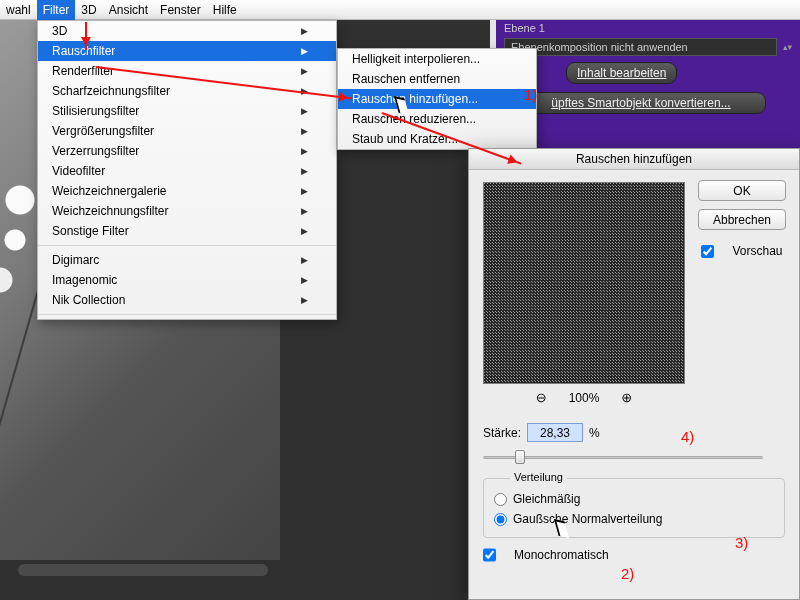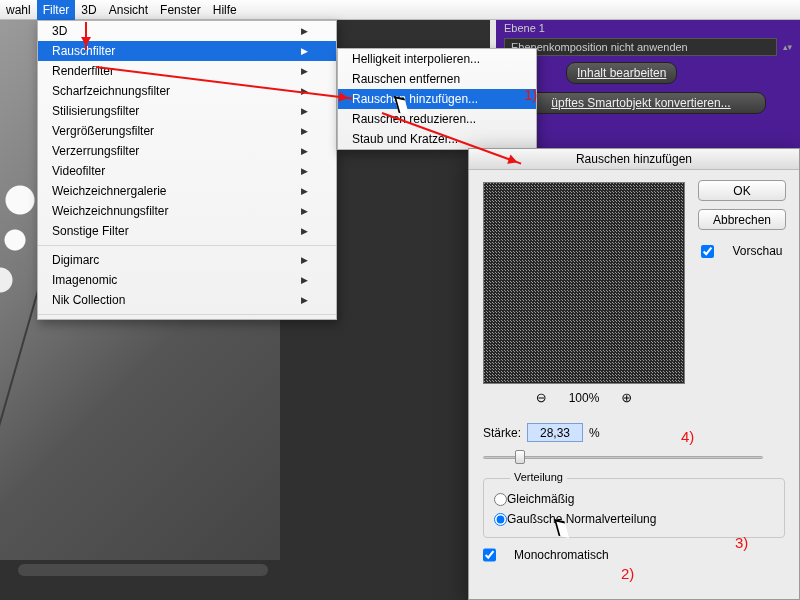--- a/index.html
+++ b/index.html
@@ -61,21 +61,21 @@
 .chk input { width:13px; height:13px; }
 
 .strength { margin-top:18px; display:flex; align-items:center; gap:6px;}
 .strength input[type=text]{ width:56px; height:19px; border:1px solid #7a9fd8; background:#cfe2ff; font-size:12px; text-align:center; color:#000;}
 .slider { margin-top:6px; width:280px; height:18px; position:relative;}
 .slider .track { position:absolute; top:8px; left:0; right:0; height:3px; background:#c6c6c6; border:1px solid #aaa; border-radius:2px;}
 .slider .thumb { position:absolute; top:2px; left:32px; width:10px; height:14px; background:linear-gradient(#fff,#dcdcdc); border:1px solid #8a8a8a; border-radius:2px;}
 
 .group { margin-top:12px; border:1px solid #c8c8c8; border-radius:4px; padding:10px 10px 8px; position:relative;}
 .group .legend { position:absolute; top:-8px; left:10px; background:#ececec; padding:0 4px; font-size:11px;margin-left:16px;}
-.radio { display:flex; align-items:center; gap:0; font-size:12px; padding:3px 0;}
+.radio { display:flex; align-items:center; gap:6px; font-size:12px; padding:3px 0;}
 .radio input { width:13px; height:13px;}
 
 .mono { margin-top:10px; display:flex; gap:18px; font-size:12px;}
 
 
 .ann { position:absolute; color:#e11; font-size:15px; font-weight:500; pointer-events:none;}
 .arrowline { position:absolute; background:#e11; height:2px; transform-origin:left center; pointer-events:none;}
 .arrowline::after { content:""; position:absolute; right:-1px; top:-4px; border:5px solid transparent; border-left:9px solid #e11;}
 .vArrow { position:absolute; width:2px; background:#e11; pointer-events:none;}
 .vArrow::after { content:""; position:absolute; left:-4px; bottom:-1px; border:5px solid transparent; border-top:9px solid #e11;}

